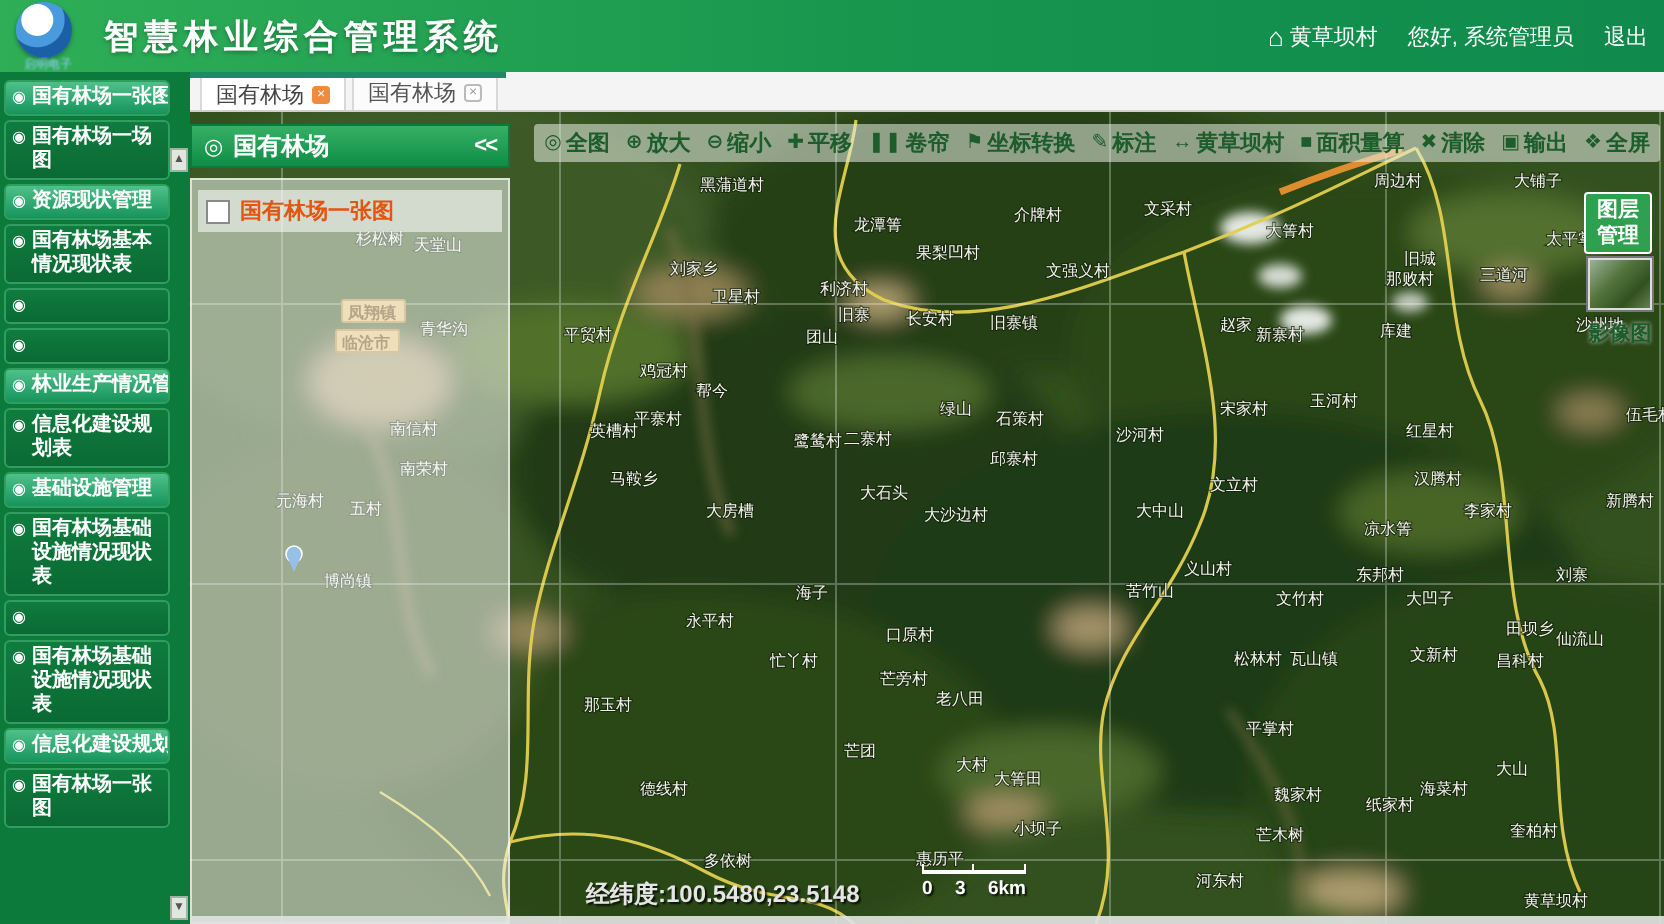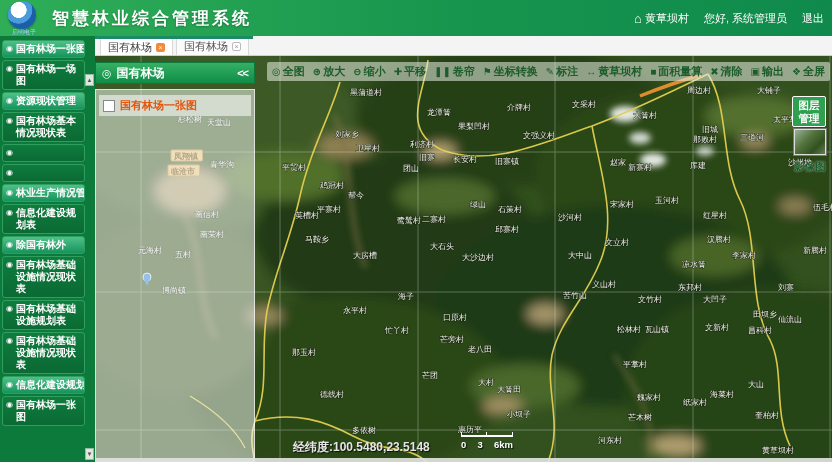--- a/index.html
+++ b/index.html
@@ -144,29 +144,28 @@
       <div class="side-item section">
         <span class="bullet">◉</span>
         <span>林业生产情况管理</span>
       </div>
       <div class="side-item">
         <span class="bullet">◉</span>
         <span>信息化建设规划表</span>
       </div>
       <div class="side-item section">
         <span class="bullet">◉</span>
-        <span>除国有林外</span>
+        <span>基础设施管理</span>
       </div>
       <div class="side-item">
         <span class="bullet">◉</span>
         <span>国有林场基础设施情况现状表</span>
       </div>
       <div class="side-item">
         <span class="bullet">◉</span>
-        <span>国有林场基础设施规划表</span>
       </div>
       <div class="side-item">
         <span class="bullet">◉</span>
         <span>国有林场基础设施情况现状表</span>
       </div>
       <div class="side-item section">
         <span class="bullet">◉</span>
         <span>信息化建设规划管理</span>
       </div>
       <div class="side-item">

